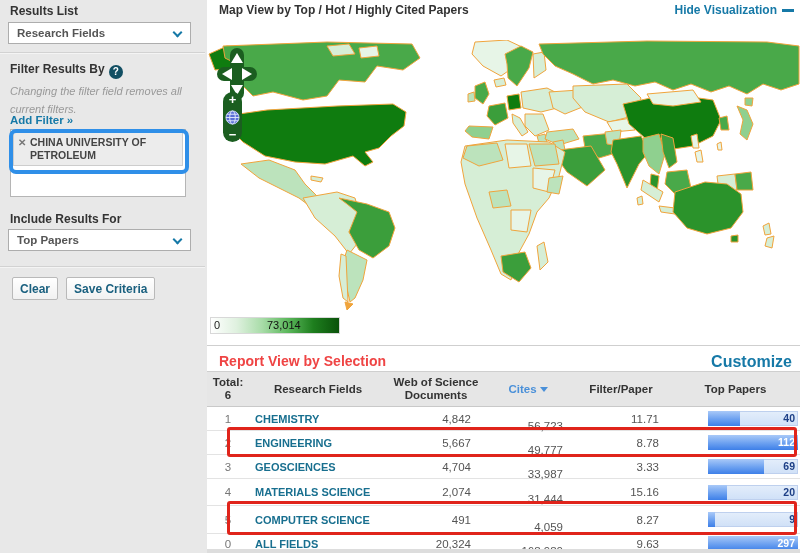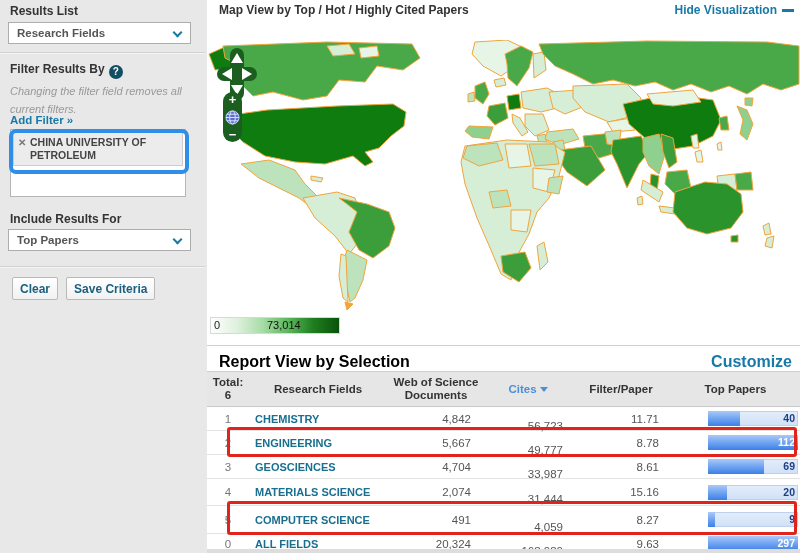--- a/index.html
+++ b/index.html
@@ -60,21 +60,21 @@
 
   .map-legend { position:absolute; left:3px; top:297px; width:130px; height:17px;
     background:linear-gradient(90deg,#ffffff 0%,#dff1df 20%,#a8dca8 40%,#5cb85c 60%,#1e7e1e 80%,#0a520a 100%);
     border:1px solid #d8d8d8; }
   .legend-min { position:absolute; left:3px; top:1px; font-size:11px; color:#222; }
   .legend-max { position:absolute; left:56px; top:1px; font-size:11px; color:#111; }
 
   
   .report { position:absolute; left:0; top:345px; width:593px; height:208px;
     border-top:1px solid #cfcfcf; }
-  .report-title { position:absolute; left:12px; top:7px; font-size:16px; font-weight:bold; color:#000000; }
+  .report-title { position:absolute; left:12px; top:7px; font-size:14px; font-weight:bold; color:#ef4444; }
   .customize { position:absolute; right:8px; top:7px; font-size:16px; font-weight:bold;
     color:#1679a7; cursor:pointer; }
   .thead { position:absolute; left:0; top:25px; width:593px; height:36px; background:#e6e6e6;
     border-top:1px solid #cfcfcf; border-bottom:1px solid #c9c9c9; display:flex;
     align-items:center; font-size:11.5px; font-weight:bold; color:#333; }
   .th { text-align:center; line-height:13px; cursor:pointer; }
   .th-rank  { width:42px; }
   .th-field { width:138px; }
   .th-docs  { width:98px; }
   .th-cites { width:86px; color:#4a90d9; }
@@ -306,21 +306,21 @@
                 <div class="bar-fill" style="width: 100%;"></div>
                 <span class="bar-num on-fill">112</span>
               </div>
             </div>
           </div>
           <div class="trow" style="height: 24px;">
             <div class="td td-rank">3</div>
             <div class="td td-field">GEOSCIENCES</div>
             <div class="td td-docs">4,704</div>
             <div class="td td-cites">33,987</div>
-            <div class="td td-cpp">8.61</div>
+            <div class="td td-cpp">3.33</div>
             <div class="td td-top">
               <div class="bar-track">
                 <div class="bar-fill" style="width: 62%;"></div>
                 <span class="bar-num">69</span>
               </div>
             </div>
           </div>
           <div class="trow" style="height: 27px;">
             <div class="td td-rank">4</div>
             <div class="td td-field">MATERIALS SCIENCE</div>

